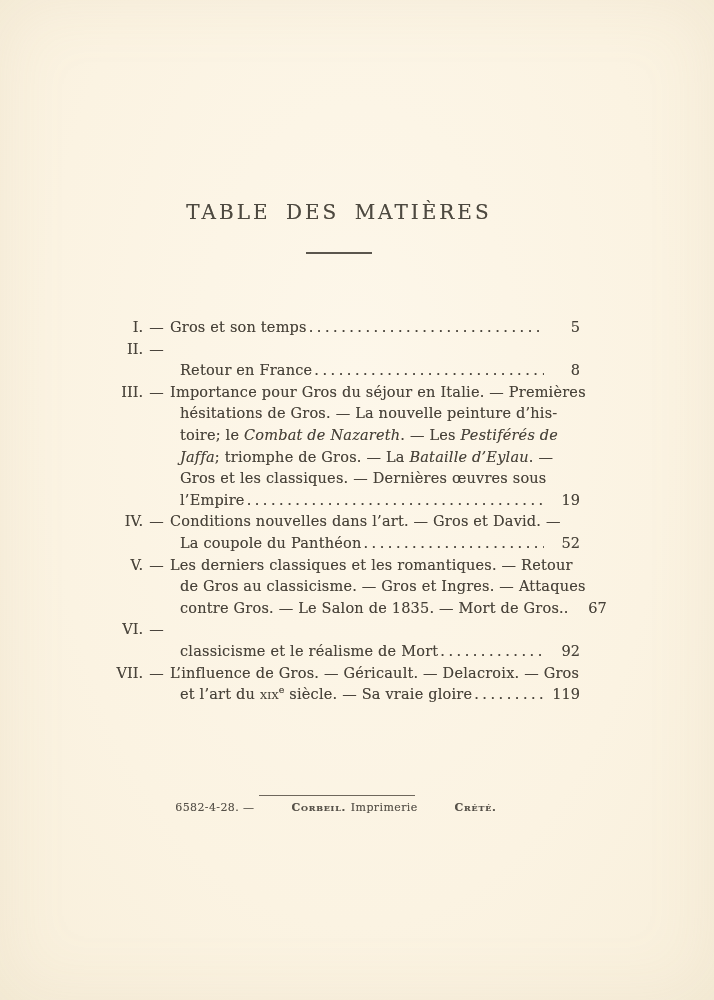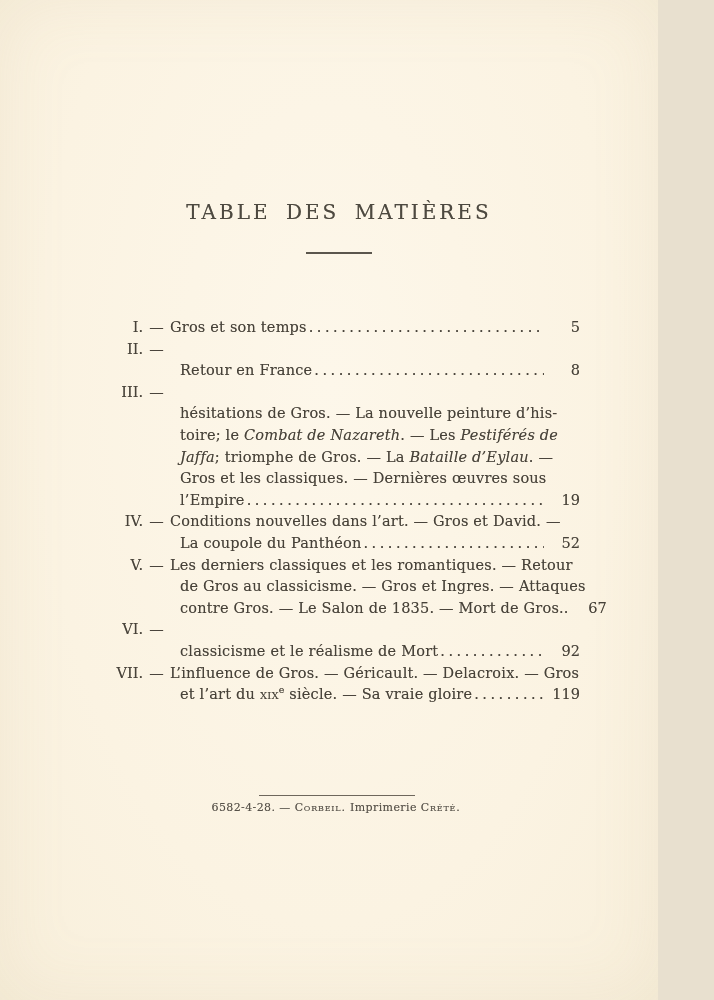--- a/index.html
+++ b/index.html
@@ -3,21 +3,21 @@
 <meta charset="utf-8">
 <style>
   html, body { margin: 0; padding: 0; }
   body {
     width: 714px; height: 1000px;
     background: #e8e0cf;
     font-family: "DejaVu Serif", "Liberation Serif", serif;
   }
   .sheet {
     position: relative;
-    width: 658px; height: 1000px;
+    width: 714px; height: 1000px;
     background: radial-gradient(ellipse at 50% 38%, #fdf7ea 0%, #fbf3e2 62%, #f8efdb 100%);
     color: #474239;
     overflow: hidden;
     box-shadow: inset 0 0 70px rgba(190,170,130,0.12);
   }
   .page-title {
     position: absolute;
     top: 200px; left: 0;
     width: 678px;
     text-align: center;
@@ -72,21 +72,21 @@
   .imprint {
     position: absolute;
     top: 801px; left: 0;
     width: 672px;
     text-align: center;
     font-size: 11px;
     letter-spacing: 0.4px;
     color: #565149;
     text-shadow: 0 0 0.4px rgba(70,65,55,0.4);
   }
-  .imprint .name { font-variant: small-caps; letter-spacing: 0.8px; font-weight: 400; }
+  .imprint .name { font-variant: small-caps; letter-spacing: 0.8px; font-weight: 700; margin-left: 33px; }
 </style>
 </head>
 <body>
 
 <div class="sheet">
 
   <div class="page-title">TABLE DES MATIÈRES</div>
   <div class="title-rule"></div>
 
   <div class="toc">
@@ -106,20 +106,21 @@
 
     <div class="row cont">
       <span class="txt">Retour en France</span>
       <span class="leader">....................................................................................................</span>
       <span class="pg">8</span>
     </div>
 
     <div class="row">
       <span class="num">III.</span>
       <span class="dash">—</span>
+      <span class="txt">Importance pour Gros du séjour en Italie. — Premières</span>
     </div>
 
     <div class="row cont">
       <span class="txt">hésitations de Gros. — La nouvelle peinture d’his-</span>
     </div>
 
     <div class="row cont">
       <span class="txt"><span>toire; le </span><span class="it">Combat de Nazareth</span><span>. — Les </span><span class="it">Pestiférés de</span></span>
     </div>
 

